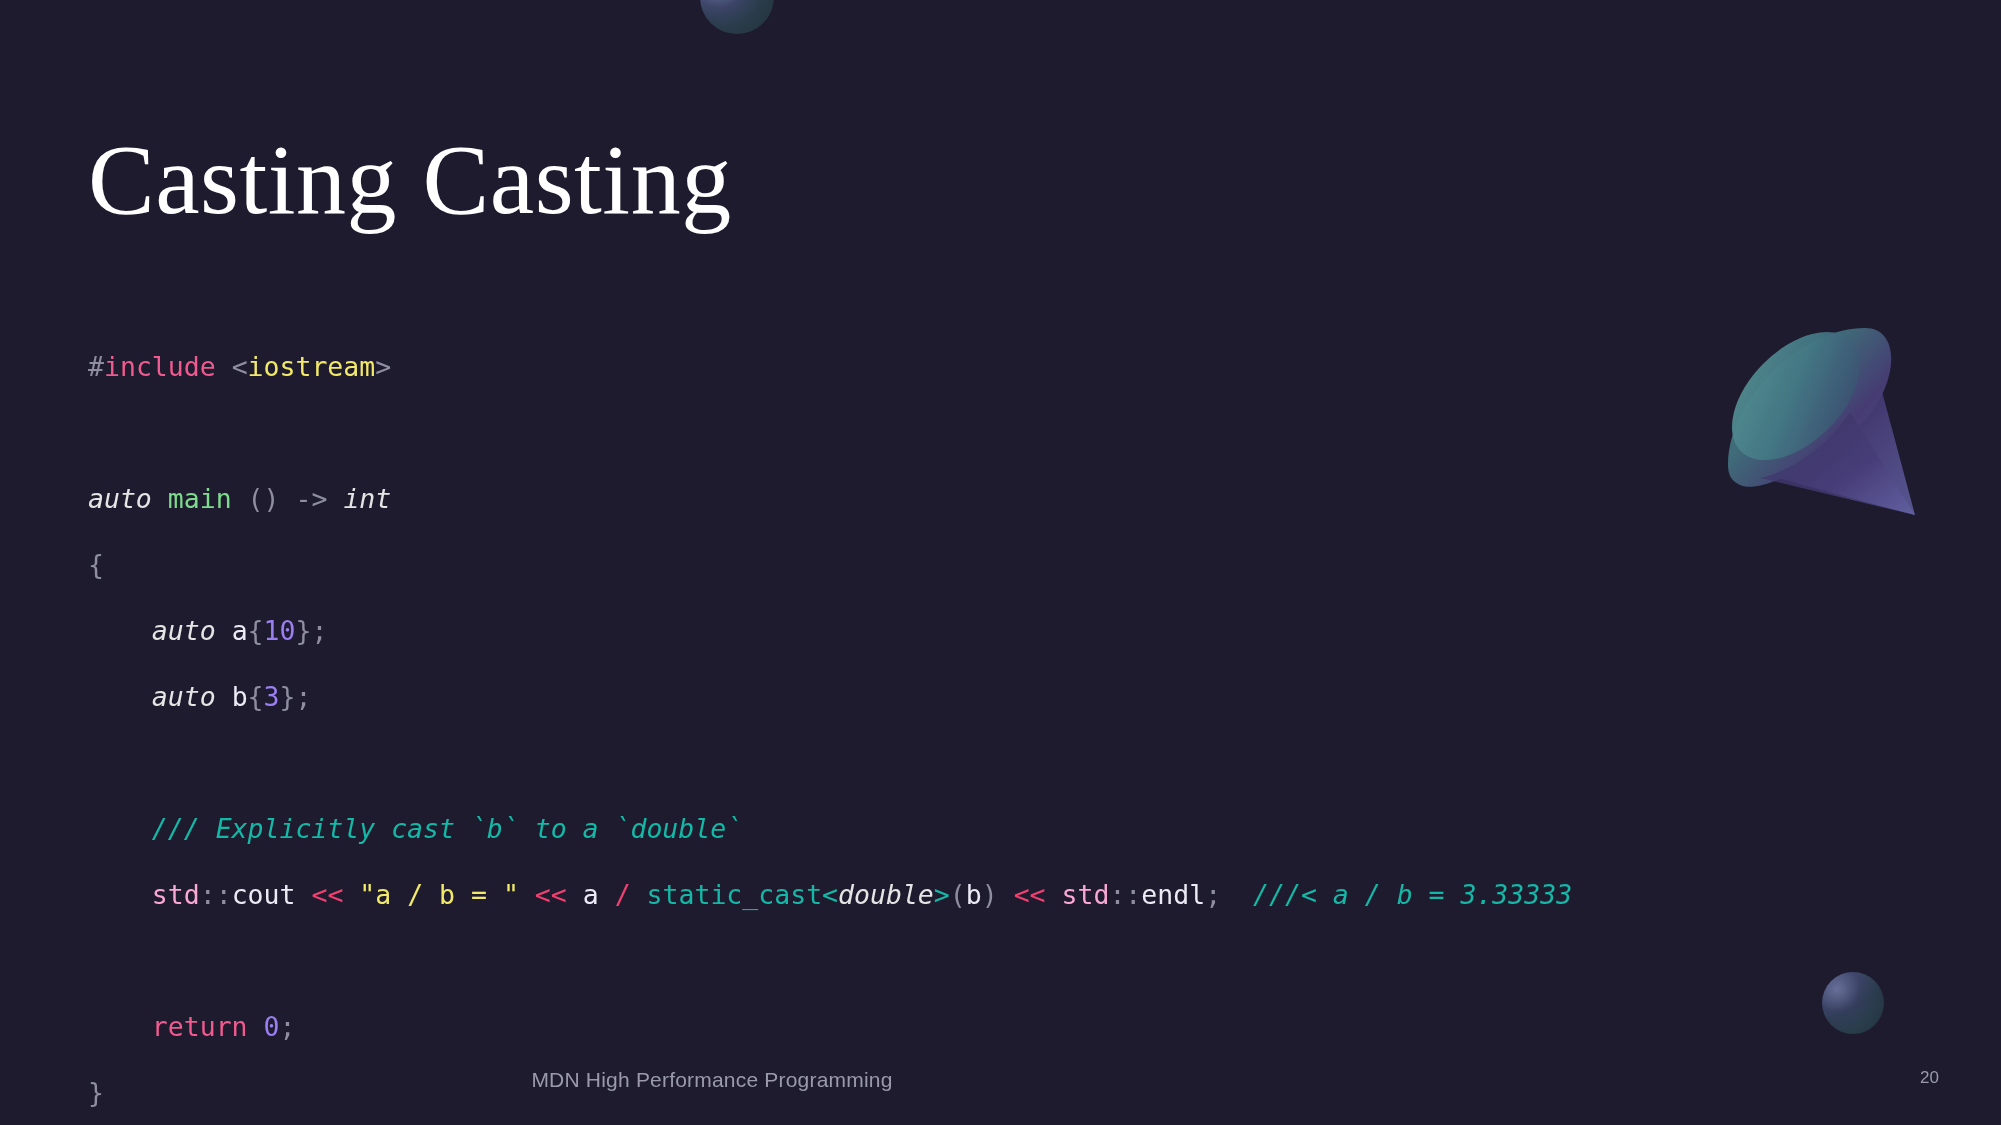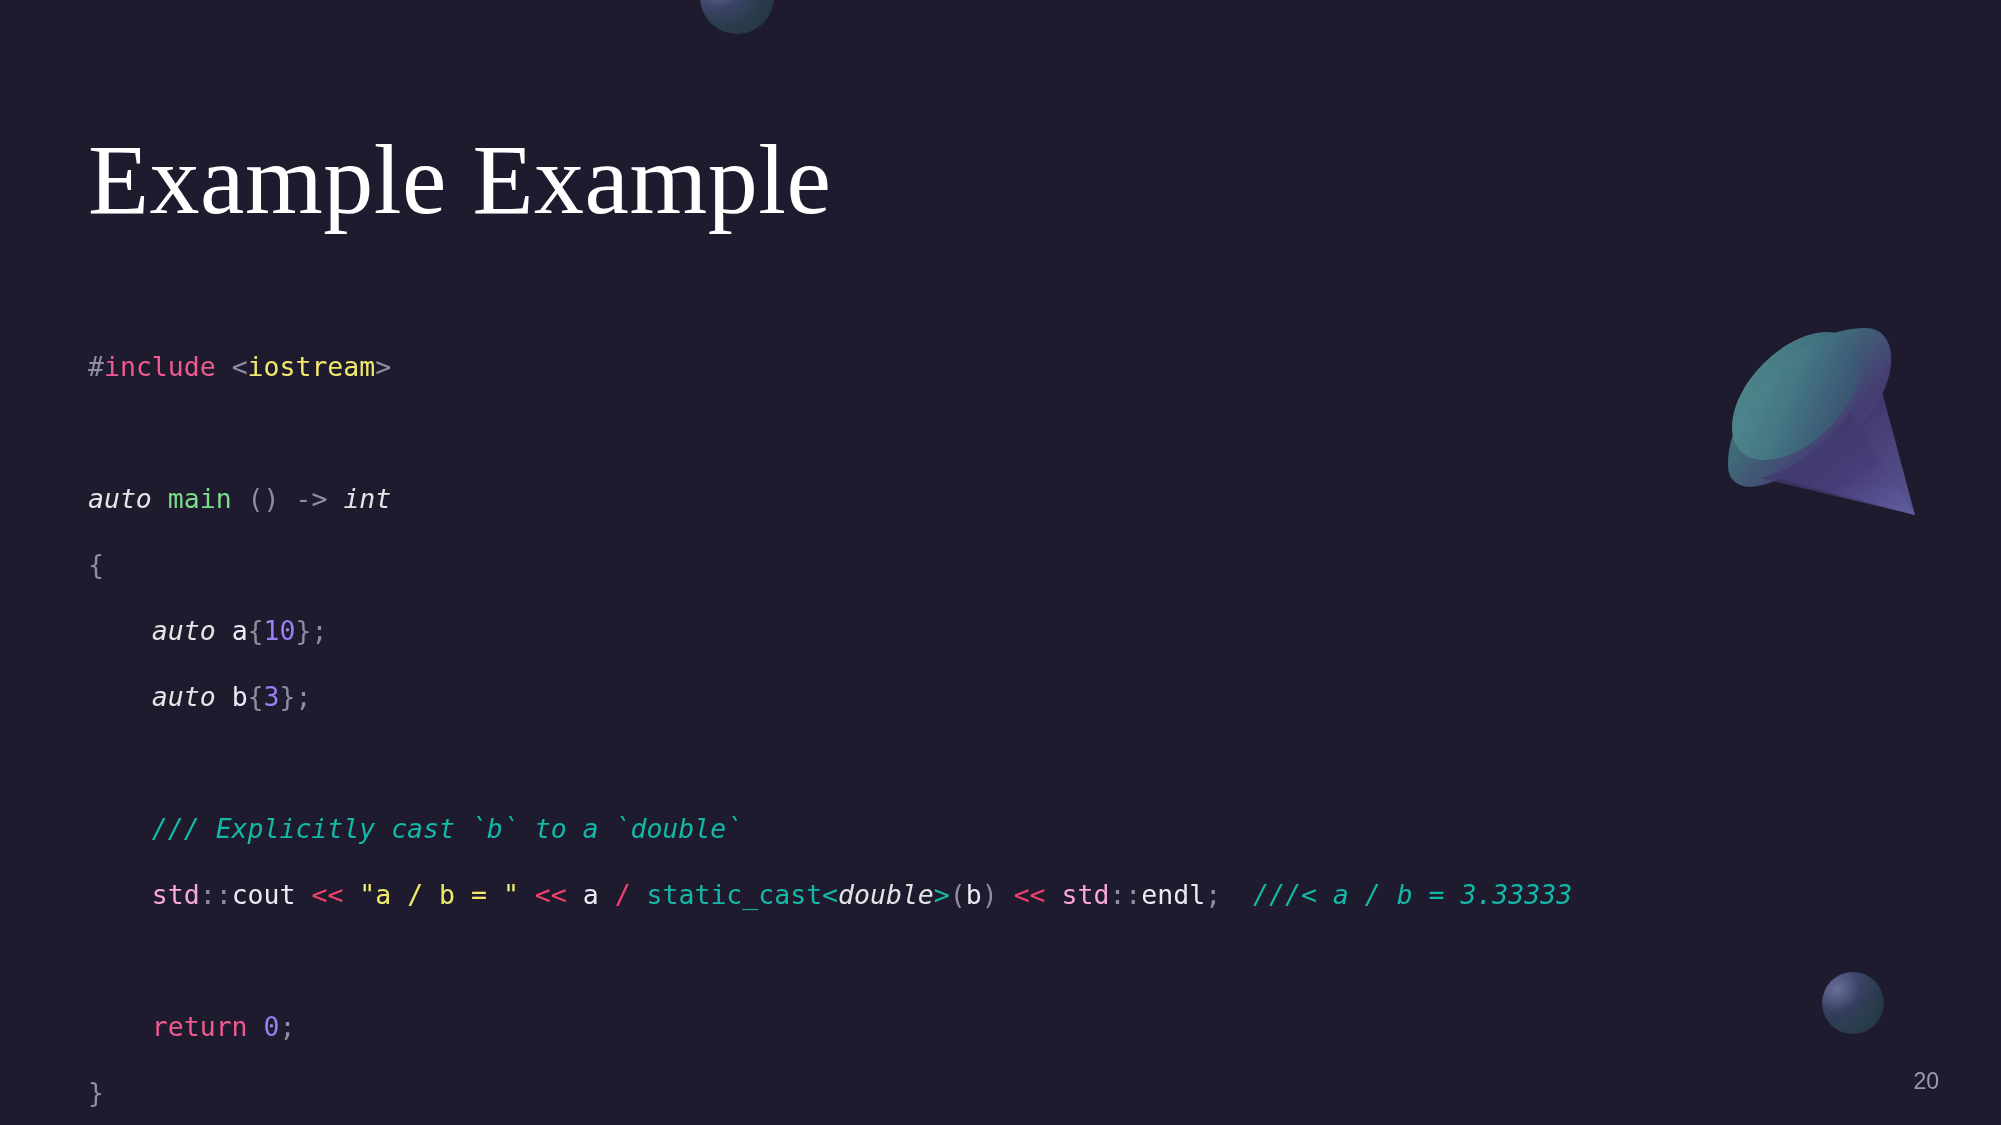--- a/index.html
+++ b/index.html
@@ -91,21 +91,21 @@
     left: 0; top: 1068px;
     width: 1424px;
     text-align: center;
     font-size: 21px;
     color: #9a9aac;
     letter-spacing: 0.2px;
   }
   .page-number {
     position: absolute;
     right: 62px; top: 1068px;
-    font-size: 23px;
+    font-size: 17px;
     color: #9a9aac;
   }
 </style>
 </head>
 <body>
 
 <div id="slide">
 
   <div class="deco sphere-top"></div>
   <div class="deco sphere-bottom"></div>
@@ -130,19 +130,20 @@
           <stop offset="100%" stop-color="#6d6bb3" stop-opacity="0.8"></stop>
         </linearGradient>
       </defs>
       <path d="M 28 165 L 165 28 L 215 215 Z" fill="url(#coneSide)"></path>
       <path d="M 28 165 C 28 100, 100 28, 165 28 C 200 28, 200 80, 165 120 C 125 162, 60 195, 40 185 C 31 181, 28 174, 28 165 Z" fill="url(#coneBody)"></path>
       <ellipse cx="96" cy="96" rx="78" ry="46" transform="rotate(-45 96 96)" fill="url(#coneEllipse)" opacity="0.95"></ellipse>
       <path d="M 150 112 L 215 215 L 60 178 C 100 168, 130 142, 150 112 Z" fill="url(#coneSide)" opacity="0.85"></path>
     </svg>
   </div>
 
-  <h1 class="title">Example Example</h1>
+  <h1 class="title">Casting Casting</h1>
 
   <pre class="code" id="code-block"><span class="ln"><span class="t-punct">#</span><span class="t-pre">include</span><span> </span><span class="t-punct">&lt;</span><span class="t-header">iostream</span><span class="t-punct">&gt;</span></span><span class="ln blank"> </span><span class="ln"><span class="t-type">auto</span><span> </span><span class="t-fn">main</span><span> </span><span class="t-punct">()</span><span> </span><span class="t-punct">-&gt;</span><span> </span><span class="t-type">int</span></span><span class="ln"><span class="t-punct">{</span></span><span class="ln"><span>    </span><span class="t-type">auto</span><span> </span><span class="t-var">a</span><span class="t-punct">{</span><span class="t-num">10</span><span class="t-punct">};</span></span><span class="ln"><span>    </span><span class="t-type">auto</span><span> </span><span class="t-var">b</span><span class="t-punct">{</span><span class="t-num">3</span><span class="t-punct">};</span></span><span class="ln blank"> </span><span class="ln"><span>    </span><span class="t-comment">/// Explicitly cast `b` to a `double`</span></span><span class="ln"><span>    </span><span class="t-ns">std</span><span class="t-punct">::</span><span class="t-var">cout</span><span> </span><span class="t-op">&lt;&lt;</span><span> </span><span class="t-str">"a / b = "</span><span> </span><span class="t-op">&lt;&lt;</span><span> </span><span class="t-var">a</span><span> </span><span class="t-op">/</span><span> </span><span class="t-cast">static_cast</span><span class="t-cast">&lt;</span><span class="t-type">double</span><span class="t-cast">&gt;</span><span class="t-punct">(</span><span class="t-var">b</span><span class="t-punct">)</span><span> </span><span class="t-op">&lt;&lt;</span><span> </span><span class="t-ns">std</span><span class="t-punct">::</span><span class="t-var">endl</span><span class="t-punct">;</span><span>  </span><span class="t-comment">///&lt; a / b = 3.33333</span></span><span class="ln blank"> </span><span class="ln"><span>    </span><span class="t-kw">return</span><span> </span><span class="t-num">0</span><span class="t-punct">;</span></span><span class="ln"><span class="t-punct">}</span></span></pre>
 
+  <div class="footer-text">MDN High Performance Programming</div>
   <div class="page-number">20</div>
 
 </div>
 
 </body></html>

